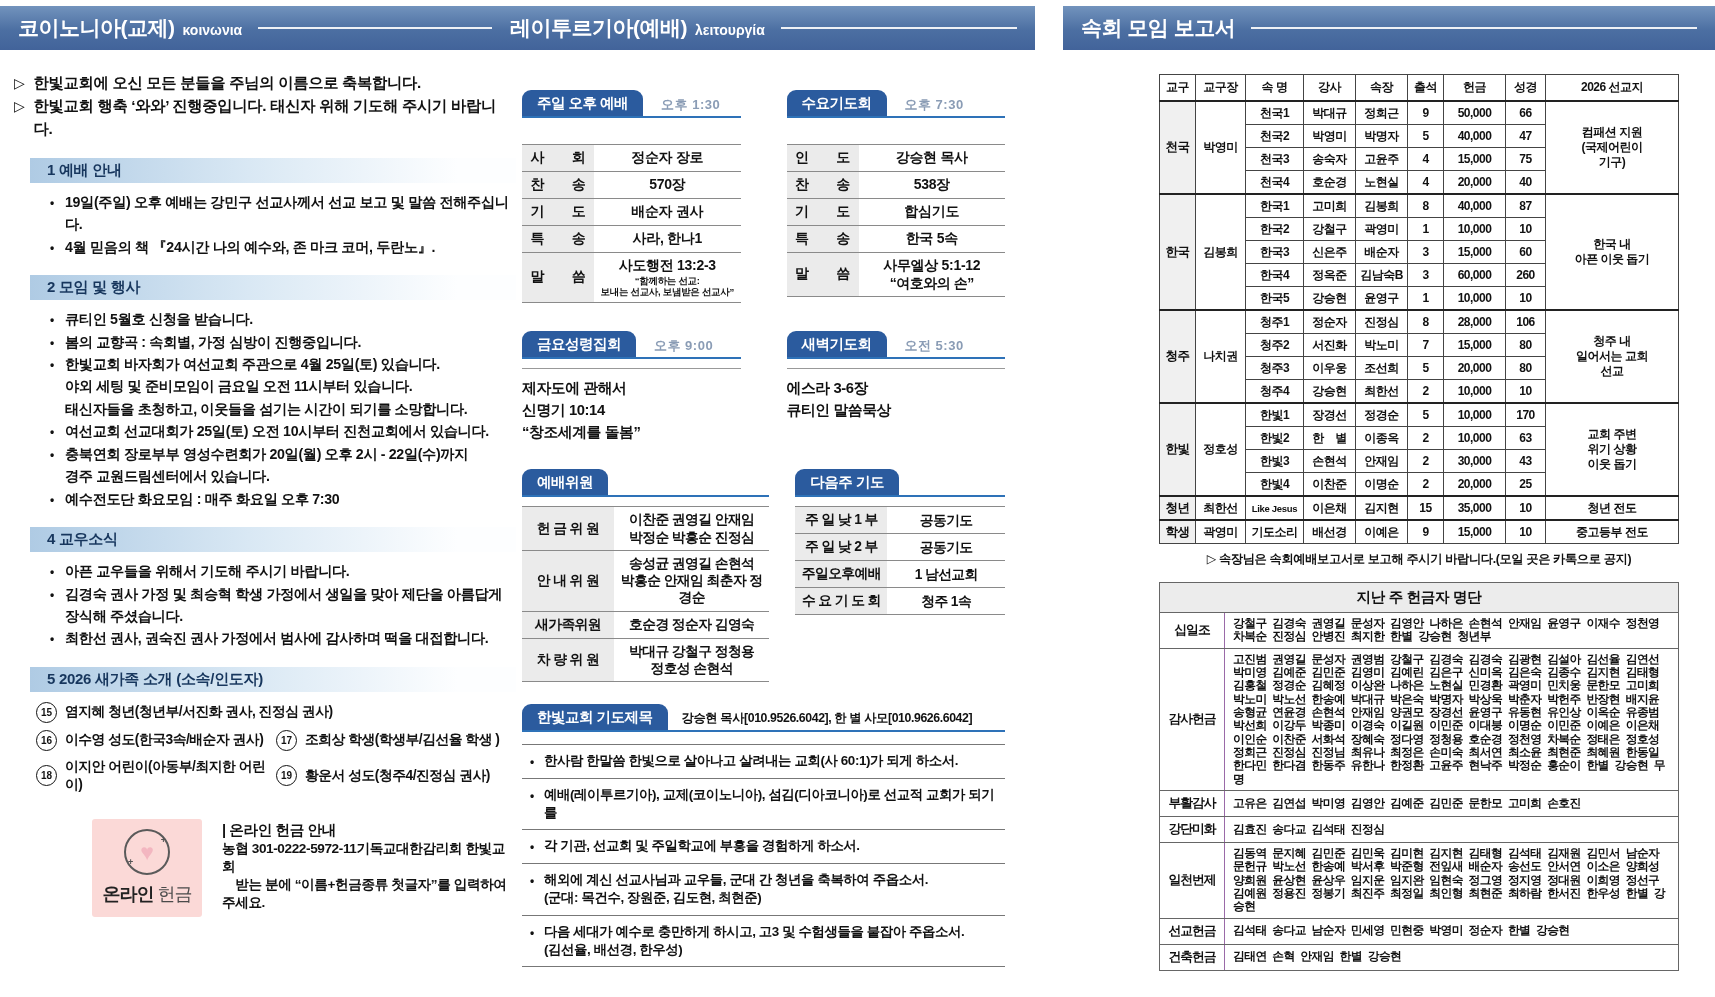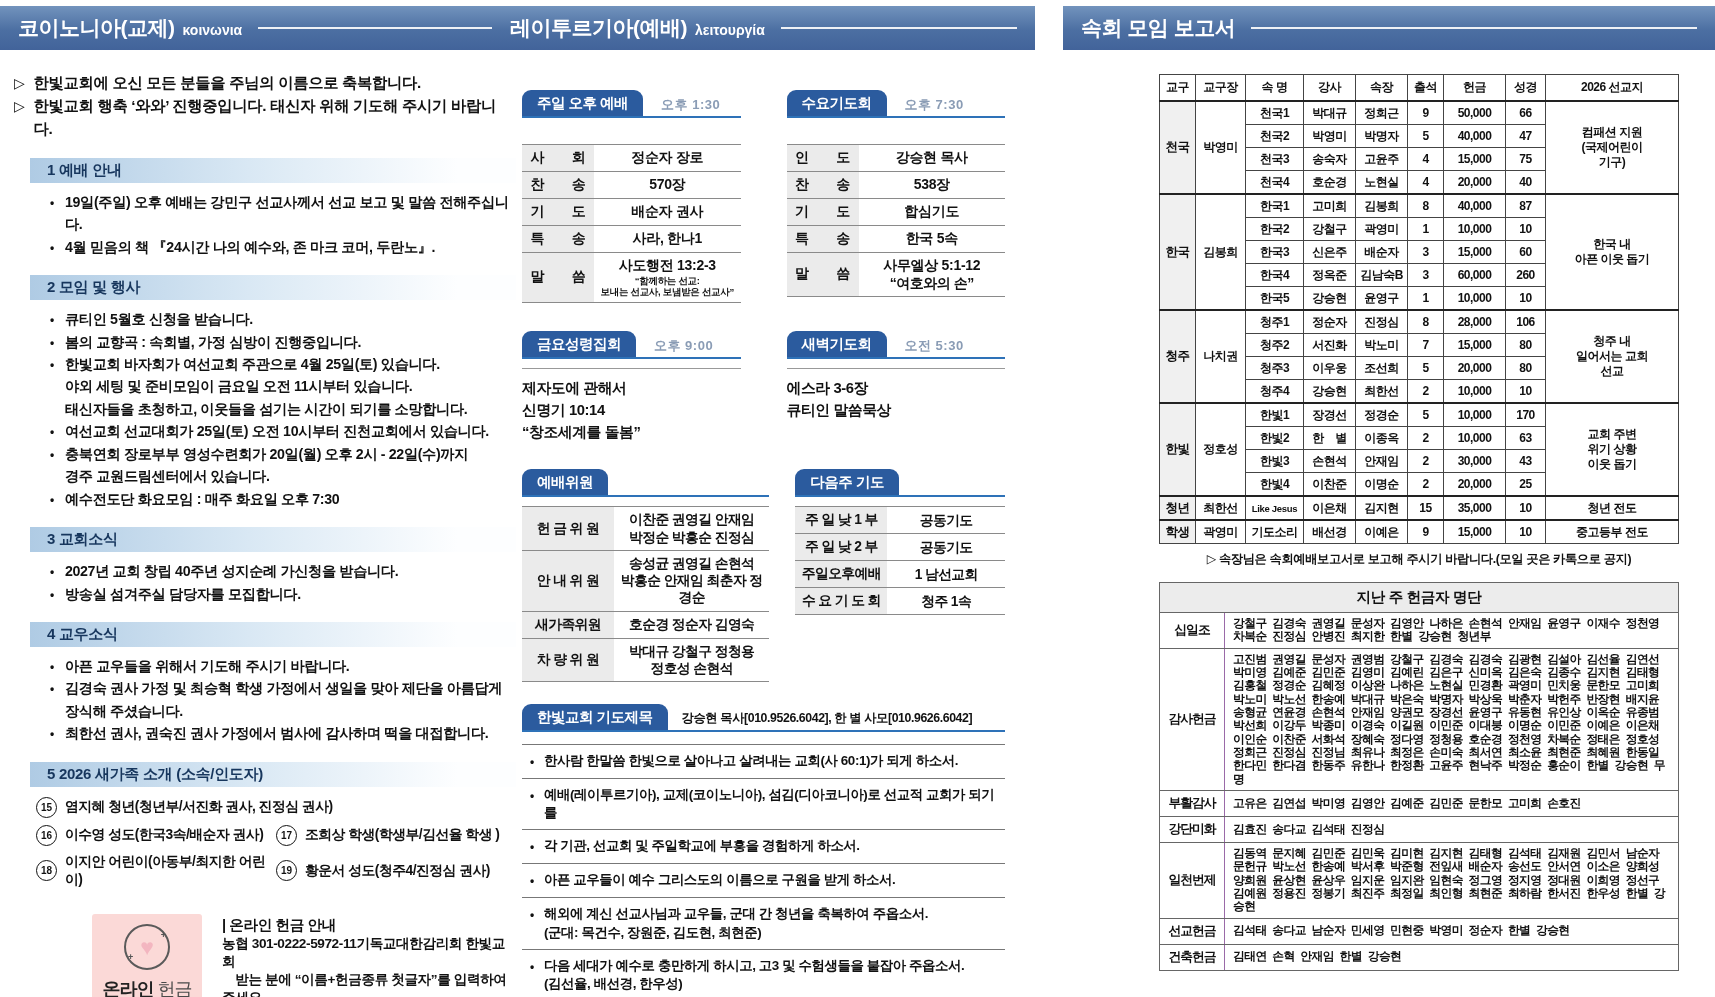--- a/index.html
+++ b/index.html
@@ -168,33 +168,20 @@
               <span class="btext">충북연회 장로부부 영성수련회가 20일(월) 오후 2시 - 22일(수)까지
 경주 교원드림센터에서 있습니다.</span>
             </div>
             <div class="bullet-row">
               <span class="bullet"></span>
               <span class="btext">예수전도단 화요모임 : 매주 화요일 오후 7:30</span>
             </div>
           </div>
         </div>
         <div class="lsection">
-          <div class="lsec-head">3 교회소식</div>
-          <div class="lsec-items">
-            <div class="bullet-row">
-              <span class="bullet"></span>
-              <span class="btext">2027년 교회 창립 40주년 성지순례 가신청을 받습니다.</span>
-            </div>
-            <div class="bullet-row">
-              <span class="bullet"></span>
-              <span class="btext">방송실 섬겨주실 담당자를 모집합니다.</span>
-            </div>
-          </div>
-        </div>
-        <div class="lsection">
           <div class="lsec-head">4 교우소식</div>
           <div class="lsec-items">
             <div class="bullet-row">
               <span class="bullet"></span>
               <span class="btext">아픈 교우들을 위해서 기도해 주시기 바랍니다.</span>
             </div>
             <div class="bullet-row">
               <span class="bullet"></span>
               <span class="btext">김경숙 권사 가정 및 최승혁 학생 가정에서 생일을 맞아 제단을 아름답게
 장식해 주셨습니다.</span>
@@ -431,24 +418,20 @@
               <span class="bullet"></span>
               <span class="btext">한사람 한말씀 한빛으로 살아나고 살려내는 교회(사 60:1)가 되게 하소서.</span>
             </div>
             <div class="pitem">
               <span class="bullet"></span>
               <span class="btext">예배(레이투르기아), 교제(코이노니아), 섬김(디아코니아)로 선교적 교회가 되기를</span>
             </div>
             <div class="pitem">
               <span class="bullet"></span>
               <span class="btext">각 기관, 선교회 및 주일학교에 부흥을 경험하게 하소서.</span>
-            </div>
-            <div class="pitem">
-              <span class="bullet"></span>
-              <span class="btext">아픈 교우들이 예수 그리스도의 이름으로 구원을 받게 하소서.</span>
             </div>
             <div class="pitem">
               <span class="bullet"></span>
               <span class="btext">해외에 계신 선교사님과 교우들, 군대 간 청년을 축복하여 주옵소서.
 (군대: 목건수, 장원준, 김도현, 최현준)</span>
             </div>
             <div class="pitem">
               <span class="bullet"></span>
               <span class="btext">다음 세대가 예수로 충만하게 하시고, 고3 및 수험생들을 붙잡아 주옵소서.
 (김선율, 배선경, 한우성)</span>

